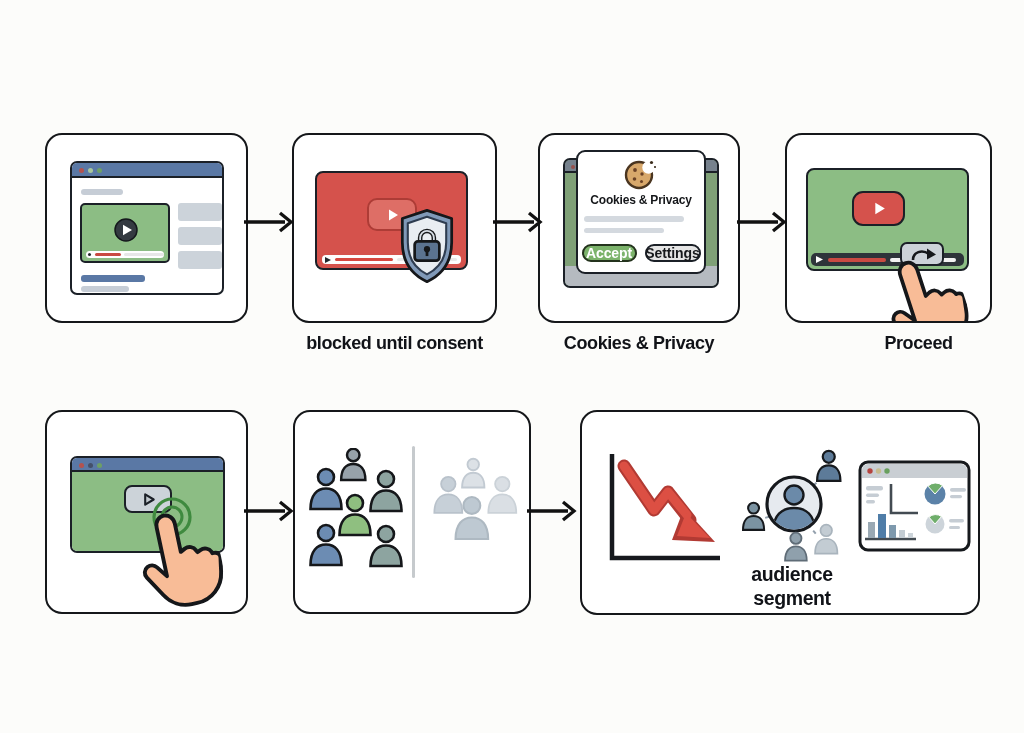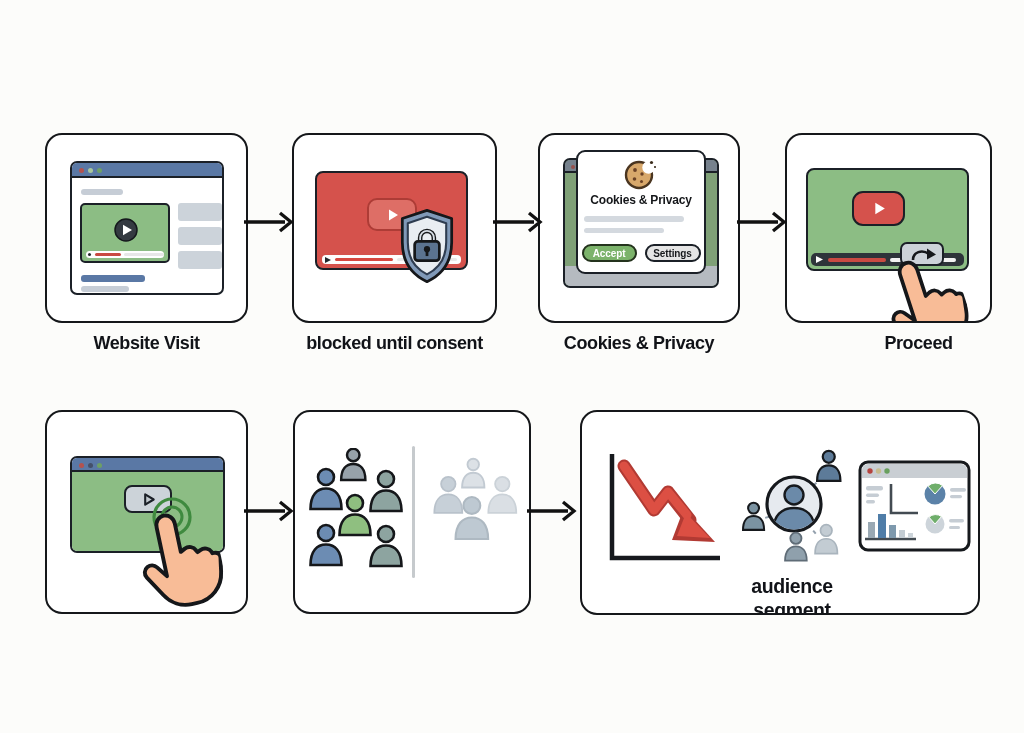--- a/index.html
+++ b/index.html
@@ -28,21 +28,21 @@
   .video { position:absolute; border:2.2px solid #1b2027; border-radius:5px; overflow:hidden; }
   .ctrlbar { position:absolute; border-radius:4px; }
   .seg { position:absolute; border-radius:2px; }
   .yt-btn { position:absolute; border-radius:10px; display:flex; align-items:center; justify-content:center; }
   .modal {
     position:absolute; background:#fff; border:2.6px solid #1b2027; border-radius:9px;
     display:flex; flex-direction:column; align-items:center;
   }
   .modal-title { font-size:12px; font-weight:800; color:#15171a; margin-top:3px; letter-spacing:-0.2px; }
   .dlg-btn {
-    height:18px; border-radius:9px; font-size:10px; font-weight:800;
+    height:18px; border-radius:9px; font-size:14px; font-weight:800;
     display:flex; align-items:center; justify-content:center; letter-spacing:-0.1px;
   }
   .skipbtn {
     position:absolute; background:#ccd2d8; border:2.4px solid #1b2027; border-radius:7px;
     display:flex; align-items:center; justify-content:center;
   }
   .abs { position:absolute; }
   .divider { position:absolute; background:#c6cacd; border-radius:2px; }
 </style>
 </head>
@@ -83,21 +83,20 @@
           <span class="seg" style="left:38px;top:2px;width:40px;height:3px;background:#e7e7e7"></span>
         </div>
       </div>
       <span class="pill" style="left:106px;top:40px;width:44px;height:18px;background:#ccd3da"></span>
       <span class="pill" style="left:106px;top:64px;width:44px;height:18px;background:#ccd3da"></span>
       <span class="pill" style="left:106px;top:88px;width:44px;height:18px;background:#ccd3da"></span>
       <span class="pill" style="left:9px;top:112px;width:64px;height:7px;background:#5a78a5"></span>
       <span class="pill" style="left:9px;top:123px;width:48px;height:6px;background:#c6cdd6"></span>
     </div>
   </div>
-  <div class="step-label" style="left:25px;width:243px">Website Visit</div>
 
   <div class="panel" style="left:292px;top:133px;width:205px;height:190px">
     <div class="video" style="left:21px;top:36px;width:153px;height:99px;background:#d5524c;border-width:2.5px;border-radius:8px">
       <div class="yt-btn" style="left:50px;top:25px;width:50px;height:33px;background:#de6e66;border:2.5px solid #ad3c36">
         <svg width="18" height="18" viewBox="0 0 18 18">
             <polygon points="6,3.5 15,9 6,14.5" fill="#fff"></polygon>
           </svg>
       </div>
       <div class="ctrlbar" style="left:5px;right:5px;bottom:4px;height:9px;background:#fdfdfd">
         <svg class="abs" style="left:3px;top:1.5px" width="6" height="6" viewBox="0 0 6 6">
@@ -251,21 +250,21 @@
       <circle cx="54" cy="56" r="27" fill="#e6eaef" stroke="#16191d" stroke-width="3.2"></circle>
       <g clip-path="url(#bigclip)">
         <circle cx="54" cy="47" r="9.5" fill="#6b8aa9" stroke="#16191d" stroke-width="2.4"></circle>
         <path d="M33,84 C33,67 42,60 54,60 C66,60 75,67 75,84 Z" fill="#6b8aa9" stroke="#16191d" stroke-width="2.4"></path>
       </g>
       <use href="#person" transform="translate(76,2) scale(0.75)" fill="#5d7b99" stroke="#16191d" stroke-width="3"></use>
       <use href="#person" transform="translate(2,54) scale(0.68)" fill="#7b93a2" stroke="#16191d" stroke-width="3"></use>
       <use href="#person" transform="translate(44,84) scale(0.7)" fill="#8fa0ac" stroke="#5f6c77" stroke-width="2.6"></use>
       <use href="#person" transform="translate(74,76) scale(0.72)" fill="#c3ccd3" stroke="#a9b4bd" stroke-width="2.4"></use>
     </svg>
-    <div class="outcome-label" style="left:152px;top:162px;width:116px">audience segment</div>
+    <div class="outcome-label" style="left:152px;top:150px;width:116px">audience segment</div>
 
     <svg class="abs" style="left:276px;top:48px" width="113" height="92" viewBox="0 0 113 92">
       <rect x="2" y="2" width="109" height="88" rx="8" fill="#ffffff" stroke="#16191d" stroke-width="3"></rect>
       <path d="M4,10 a6,6 0 0 1 6,-6 h93 a6,6 0 0 1 6,6 v8 h-105 z" fill="#c9ced3"></path>
       <circle cx="12" cy="11" r="2.7" fill="#b5433e"></circle>
       <circle cx="20.5" cy="11" r="2.7" fill="#c8bd8f"></circle>
       <circle cx="29" cy="11" r="2.7" fill="#69a05e"></circle>
       <rect x="8" y="26" width="17" height="4.5" rx="2" fill="#c6cdd4"></rect>
       <rect x="8" y="33.5" width="13" height="3.5" rx="1.7" fill="#c6cdd4"></rect>
       <rect x="8" y="40" width="9" height="3.5" rx="1.7" fill="#c6cdd4"></rect>

